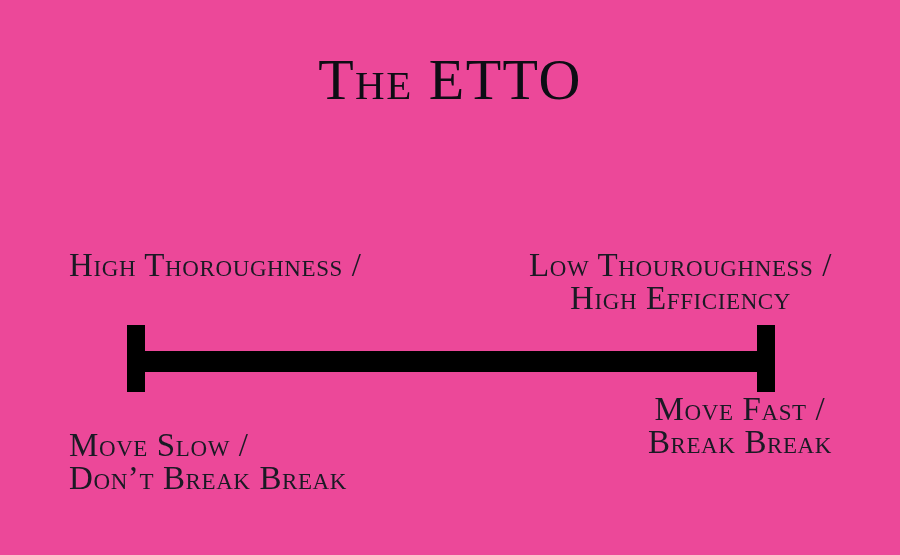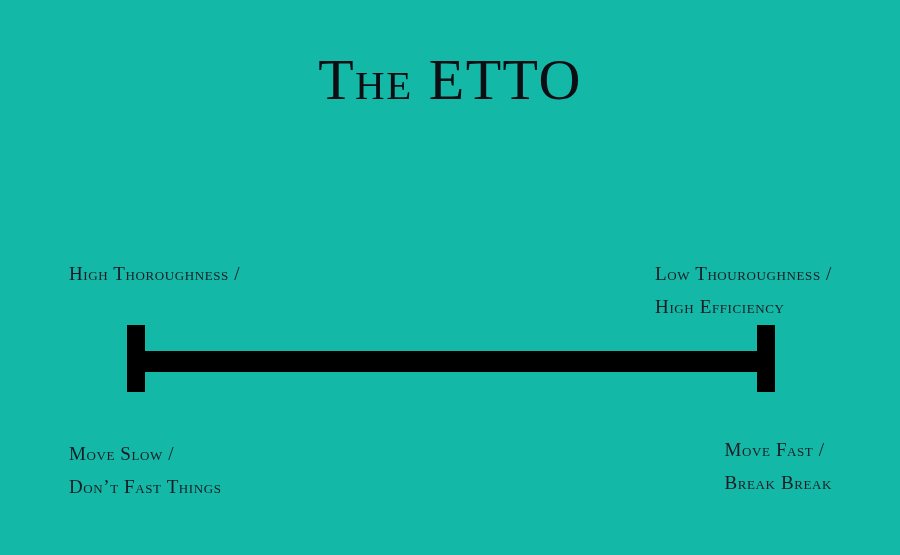--- a/index.html
+++ b/index.html
@@ -12,21 +12,21 @@
     background: #ffffff;
     font-family: "Liberation Serif", "DejaVu Serif", serif;
     color: #13131c;
     overflow: hidden;
   }
 
   #slide {
     position: relative;
     width: 900px;
     height: 555px;
-    background: #14b8a6;
+    background: #ec4899;
   }
 
   
   .title-block {
     position: absolute;
     left: 0;
     top: 48px;
     width: 900px;
     text-align: center;
   }
@@ -38,48 +38,47 @@
     letter-spacing: 1.5px;
     color: #0d0d14;
     white-space: nowrap;
   }
 
   
   .label {
     position: absolute;
     font-family: "Liberation Serif", "DejaVu Serif", serif;
     font-variant: small-caps;
-    font-size: 19px;
+    font-size: 33px;
     line-height: 33px;
     letter-spacing: 0.6px;
     color: #1a1a24;
     white-space: nowrap;
-    margin-top: 8px;
   }
   .label .ln { display: block; }
 
   .label-top-left {
     left: 69px;
     top: 249px;
     text-align: left;
   }
   .label-top-right {
     right: 68px;
     top: 249px;
-    text-align: left;
+    text-align: center;
   }
   .label-bottom-left {
     left: 69px;
     top: 429px;
     text-align: left;
   }
   .label-bottom-right {
     right: 68px;
-    top: 425px;
-    text-align: left;
+    top: 393px;
+    text-align: center;
   }
 
   
   .spectrum {
     position: absolute;
     left: 127px;
     top: 325px;
     width: 648px;
     height: 67px;
   }
@@ -120,21 +119,21 @@
   </div>
 
   <div class="spectrum">
     <div class="spectrum-cap left"></div>
     <div class="spectrum-line"></div>
     <div class="spectrum-cap right"></div>
   </div>
 
   <div class="label label-bottom-left">
     <span class="ln">Move Slow /</span>
-    <span class="ln">Don’t Fast Things</span>
+    <span class="ln">Don’t Break Break</span>
   </div>
 
   <div class="label label-bottom-right">
     <span class="ln">Move Fast /</span>
     <span class="ln">Break Break</span>
   </div>
 
 </div>
 
 </body></html>

